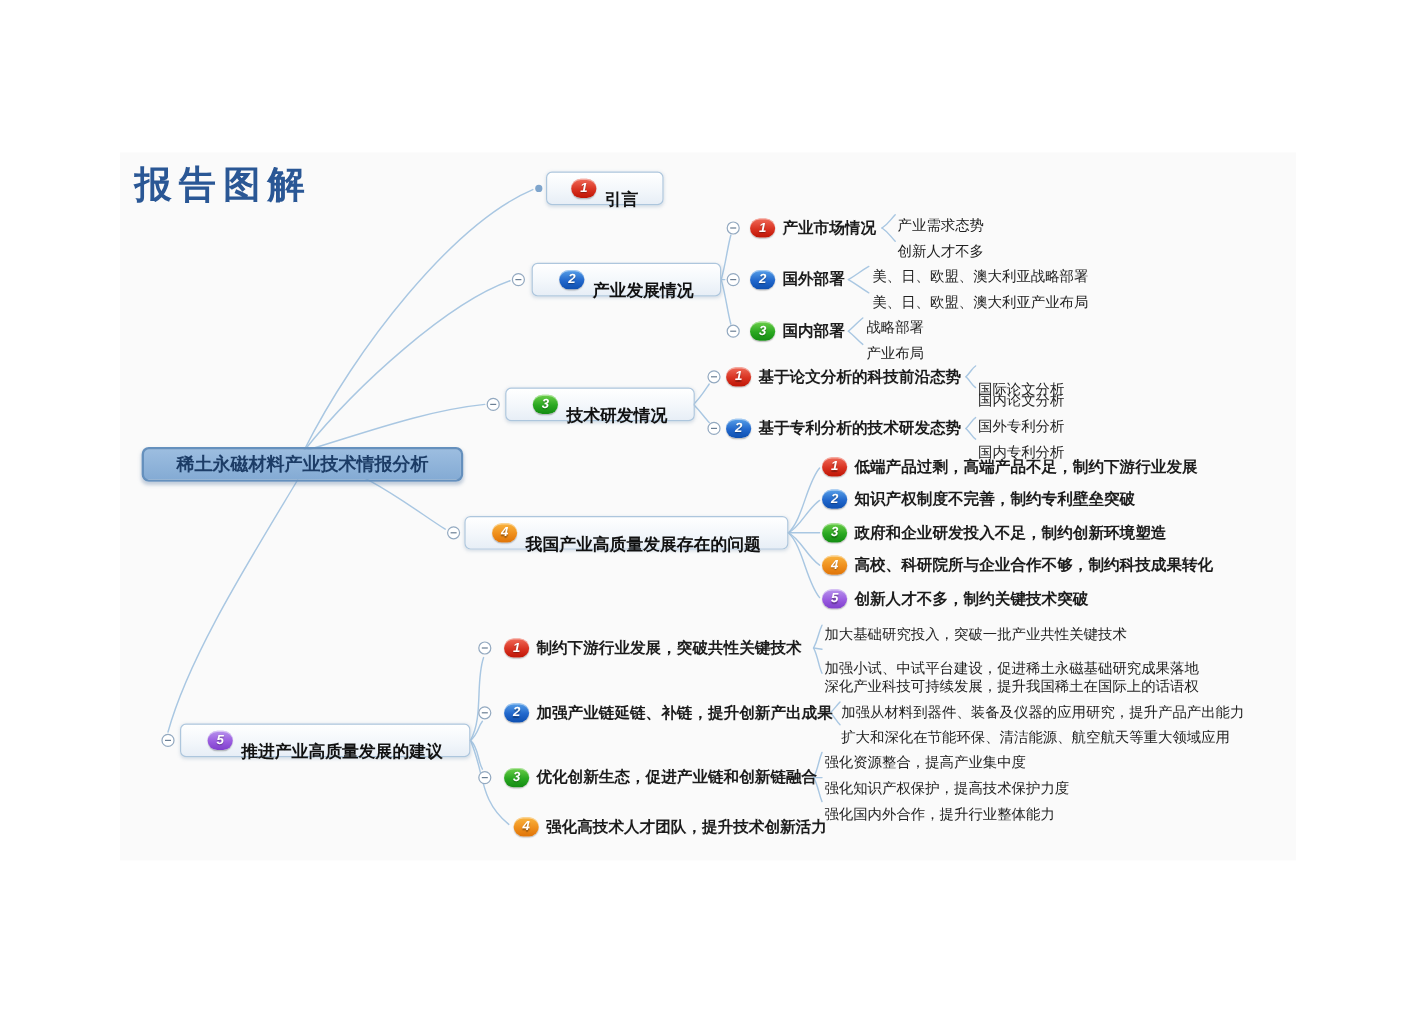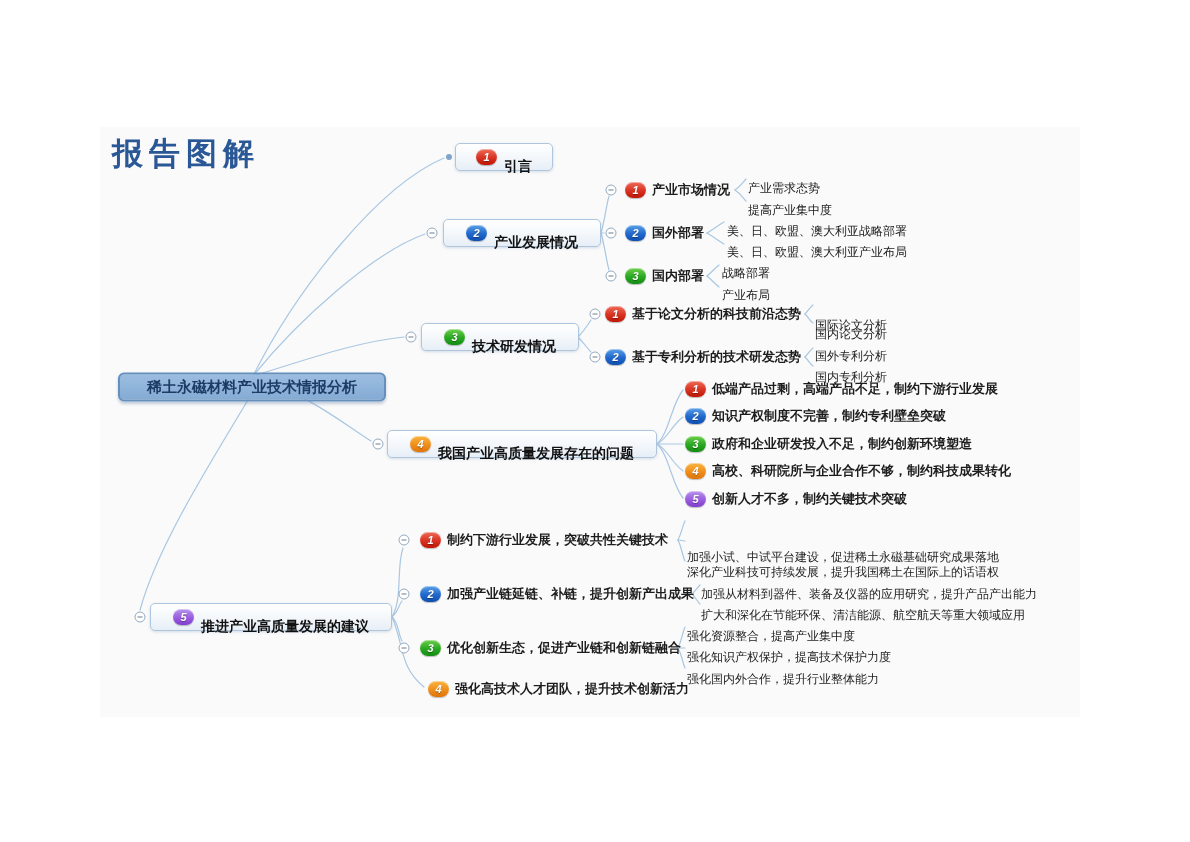--- a/index.html
+++ b/index.html
@@ -102,21 +102,21 @@
   </div>
 
   <span class="minus" style="left:611px;top:190px">
       <span class="minus-bar"></span>
     </span>
   <div class="sub" style="left:625px;top:190px">
     <span class="badge c-red">1</span>
     <span class="sub-label">产业市场情况</span>
   </div>
   <div class="leaf" style="left:748px;top:178px">产业需求态势</div>
-  <div class="leaf" style="left:748px;top:200px">提高产业集中度</div>
+  <div class="leaf" style="left:748px;top:200px">创新人才不多</div>
 
   <span class="minus" style="left:611px;top:233px">
       <span class="minus-bar"></span>
     </span>
   <div class="sub" style="left:625px;top:233px">
     <span class="badge c-blue">2</span>
     <span class="sub-label">国外部署</span>
   </div>
   <div class="leaf" style="left:727px;top:221px">美、日、欧盟、澳大利亚战略部署</div>
   <div class="leaf" style="left:727px;top:242px">美、日、欧盟、澳大利亚产业布局</div>
@@ -196,20 +196,21 @@
     <span class="topic-label">推进产业高质量发展的建议</span>
   </div>
 
   <span class="minus" style="left:404px;top:540px">
       <span class="minus-bar"></span>
     </span>
   <div class="sub" style="left:420px;top:540px">
     <span class="badge c-red">1</span>
     <span class="sub-label">制约下游行业发展，突破共性关键技术</span>
   </div>
+  <div class="leaf" style="left:687px;top:519px">加大基础研究投入，突破一批产业共性关键技术</div>
   <div class="leaf" style="left:687px;top:547px">加强小试、中试平台建设，促进稀土永磁基础研究成果落地</div>
   <div class="leaf" style="left:687px;top:562px">深化产业科技可持续发展，提升我国稀土在国际上的话语权</div>
 
   <span class="minus" style="left:404px;top:594px">
       <span class="minus-bar"></span>
     </span>
   <div class="sub" style="left:420px;top:594px">
     <span class="badge c-blue">2</span>
     <span class="sub-label">加强产业链延链、补链，提升创新产出成果</span>
   </div>

